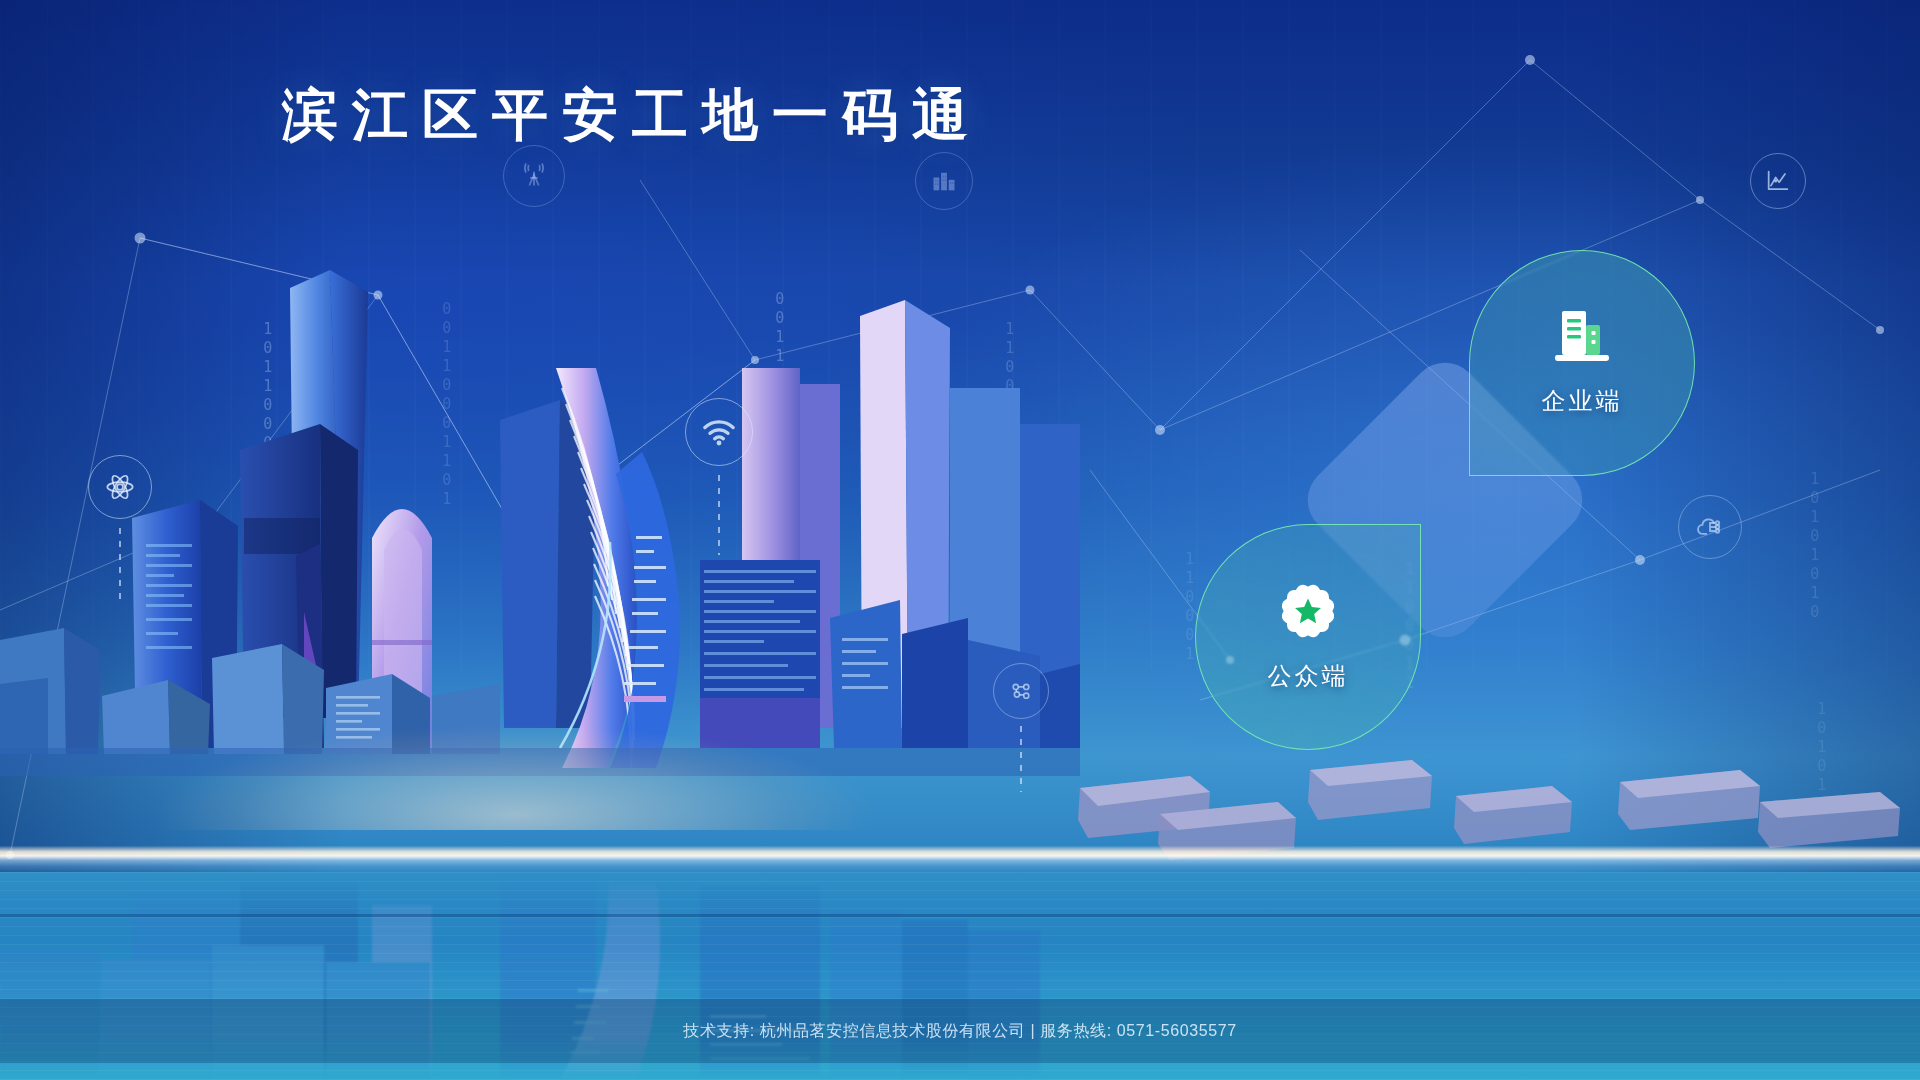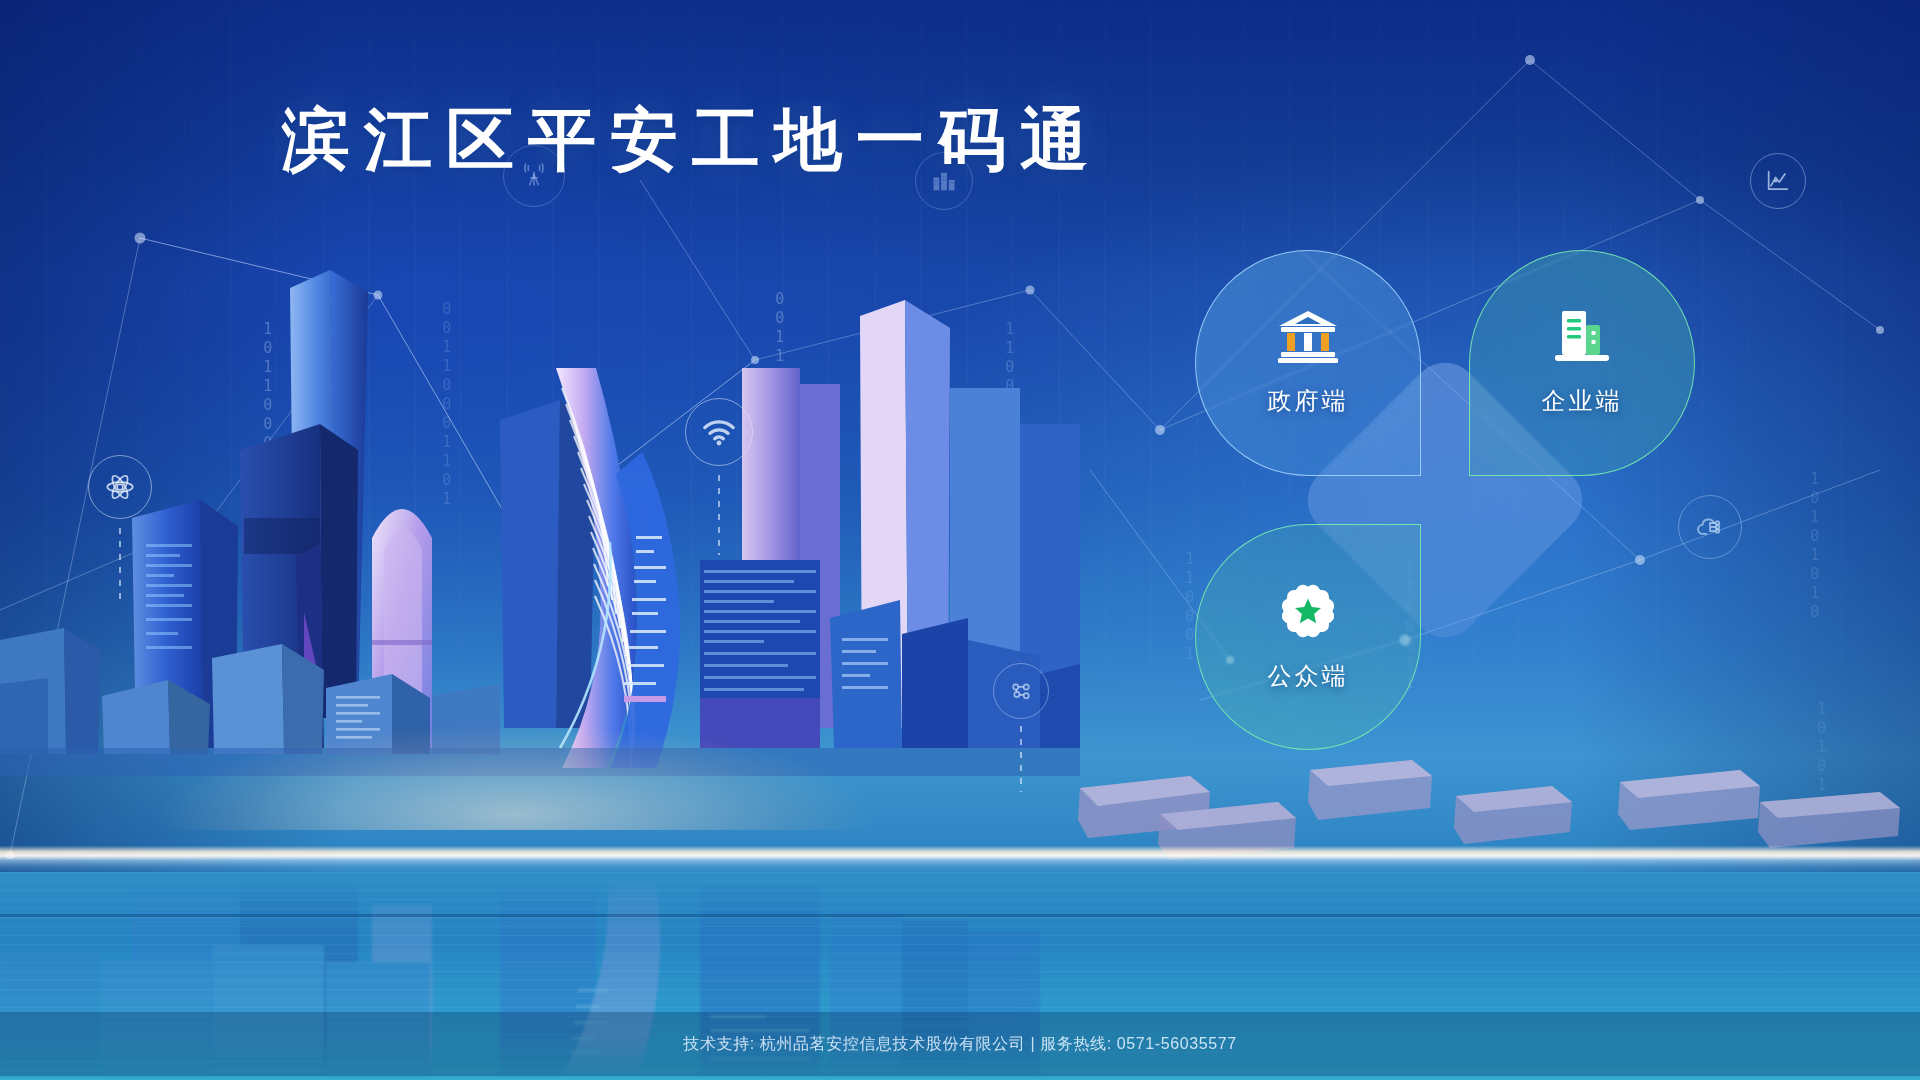--- a/index.html
+++ b/index.html
@@ -106,22 +106,22 @@
       rgba(255,255,255,.055) 0px, rgba(255,255,255,.055) 1px,
       rgba(255,255,255,0) 1px, rgba(255,255,255,0) 9px);
   }
   .water-dark{
     position:absolute; left:0; top:42px; width:1920px; height:3px;
     background:rgba(10,50,110,.35);
   }
 
   
   .title{
-    position:absolute; left:282px; top:95px;
-    font-size:68px; font-weight:700; color:#ffffff;
+    position:absolute; left:282px; top:78px;
+    font-size:56px; font-weight:700; color:#ffffff;
     letter-spacing:14px;
     text-shadow:0 2px 14px rgba(0,40,120,.55), 0 0 30px rgba(120,190,255,.28);
     white-space:nowrap;
   }
 
   
   .quad{ position:absolute; left:1195px; top:250px; width:500px; height:500px; }
   .diamond{
     position:absolute; left:50%; top:50%;
     width:214px; height:214px; margin:-107px 0 0 -107px;
@@ -168,21 +168,21 @@
   
   .petal.br{
     right:0; bottom:0;
     border-radius:0 50% 50% 50%;
     border:1.6px solid rgba(150,205,255,.80);
     background:linear-gradient(320deg, rgba(95,175,235,.44), rgba(80,155,225,.28));
   }
 
   
   .footerbar{
-    position:absolute; left:0; bottom:4px; width:1920px; height:64px;
+    position:absolute; left:0; bottom:17px; width:1920px; height:64px;
     background:rgba(12,62,110,.38);
     display:flex; align-items:center; justify-content:center;
   }
   .footertext{
     color:rgba(225,240,255,.88); font-size:16px; letter-spacing:.6px;
   }
 </style>
 </head>
 <body>
 
@@ -536,35 +536,20 @@
     </div>
     <div class="water-streaks"></div>
     <div class="water-dark"></div>
   </div>
 
   <h1 class="title">滨江区平安工地一码通</h1>
 
   <div class="quad">
     <div class="diamond"></div>
 
-    <div class="petal tl">
-      <span class="picon">
-        <svg width="62" height="56" viewBox="0 0 62 56">
-          <polygon points="31,2 60,17 2,17" fill="#ffffff"></polygon>
-          <polygon points="31,8 44,15 18,15" fill="#2f6fc0"></polygon>
-          <rect x="4" y="18" width="54" height="5" rx="1.2" fill="#ffffff"></rect>
-          <rect x="10" y="24" width="8" height="18" fill="#F0A020"></rect>
-          <rect x="27" y="24" width="8" height="18" fill="#ffffff"></rect>
-          <rect x="44" y="24" width="8" height="18" fill="#F0A020"></rect>
-          <rect x="4" y="43" width="54" height="5" rx="1.2" fill="#ffffff"></rect>
-          <rect x="1" y="49" width="60" height="5" rx="1.5" fill="#ffffff"></rect>
-        </svg>
-      </span>
-      <span class="plabel">政府端</span>
-    </div>
 
     <div class="petal bl">
       <span class="picon">
         <svg width="58" height="58" viewBox="0 0 58 58">
           <g transform="translate(29,29)">
             <g fill="#ffffff">
               <rect x="-21" y="-21" width="42" height="42" rx="7"></rect>
               <rect x="-21" y="-21" width="42" height="42" rx="7" transform="rotate(30)"></rect>
               <rect x="-21" y="-21" width="42" height="42" rx="7" transform="rotate(60)"></rect>
             </g>

